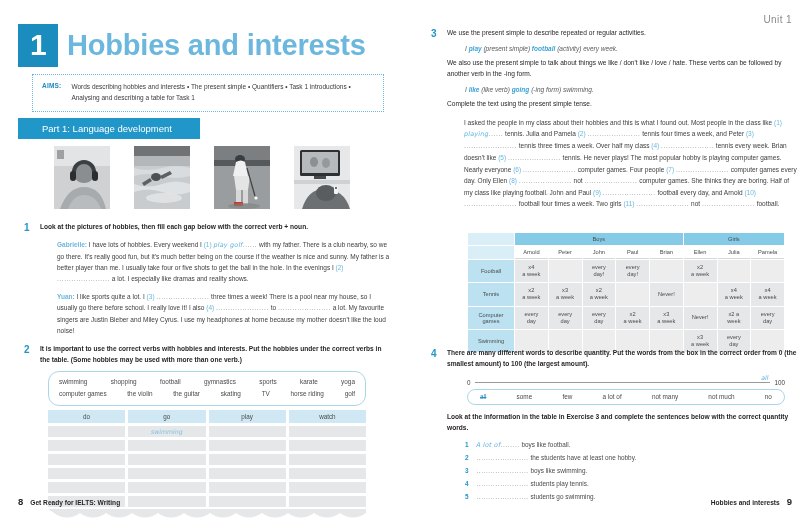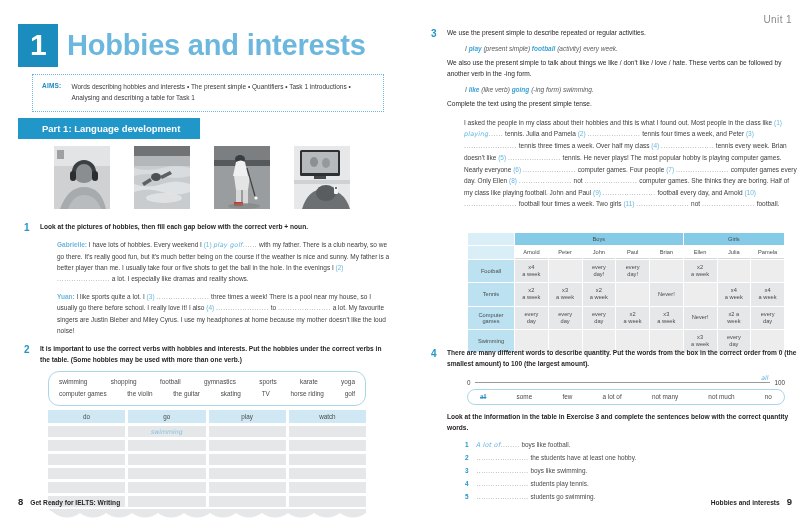--- a/index.html
+++ b/index.html
@@ -37,21 +37,21 @@
     border: 1.2px dotted #6cb7dd;
     padding: 6px 9px 7px 9px;
     display: flex; gap: 10px;
   }
   .aims-label { color: #1b8cbe; font-weight: bold; font-size: 6.5px; padding-top: 0.5px; letter-spacing: .2px;}
   .aims-text { font-size: 6.5px; line-height: 1.75; color: #3a3a3a; }
 
   .part-banner {
     position: absolute; left: 18px; top: 118px;
     background: #2196c9; color: #ffffff;
-    font-size: 9.5px; font-weight: bold;
+    font-size: 9.5px; font-weight: normal;
     padding: 5px 14px 5px 24px;
     width: 182px;
   }
 
   .photos {
     position: absolute; left: 54px; top: 146px;
     display: flex; gap: 24px;
   }
   .photo { width: 56px; height: 63px; position: relative; overflow: hidden; }
   .photo svg { display: block; width: 100%; height: 100%; }

